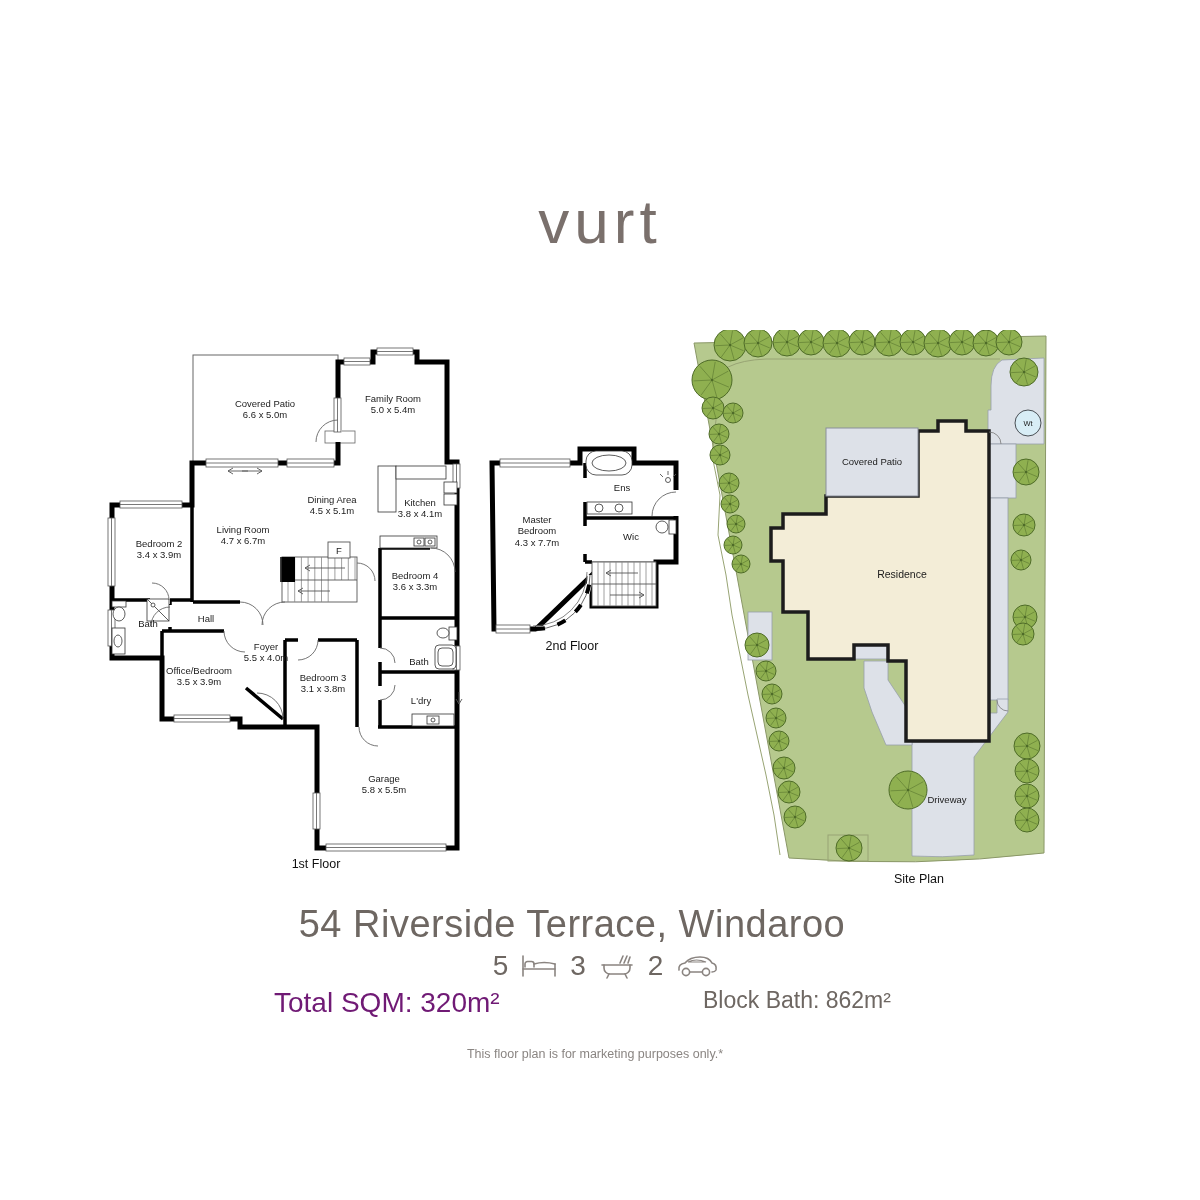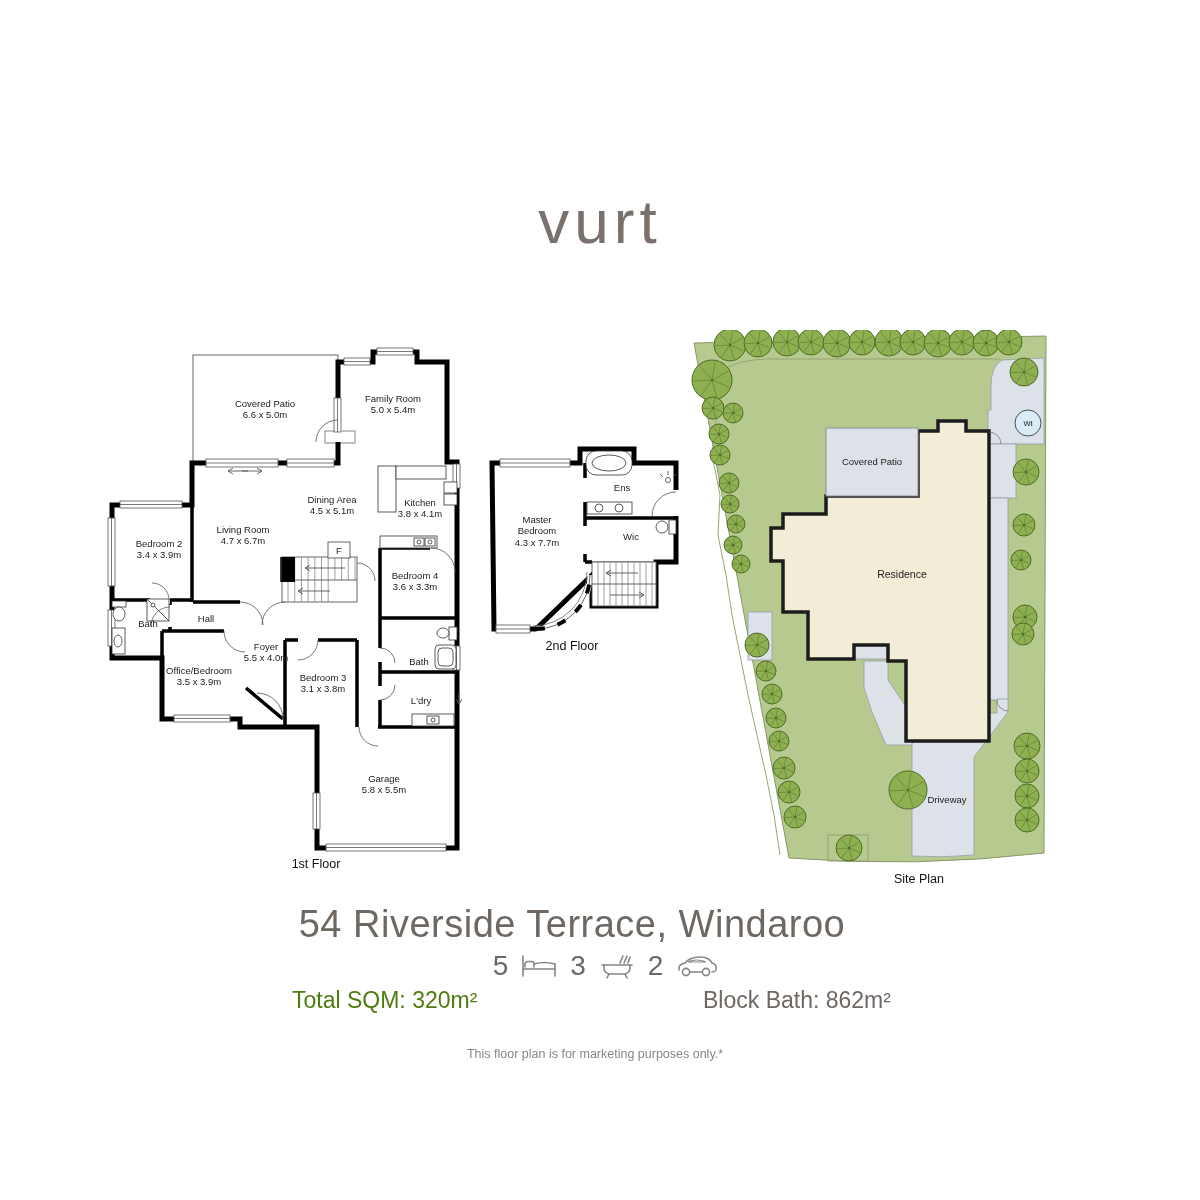--- a/index.html
+++ b/index.html
@@ -6,21 +6,21 @@
   .page{position:relative;width:1200px;height:1200px;background:#ffffff;overflow:hidden;
         font-family:"Liberation Sans",sans-serif;}
   .logo{position:absolute;top:186px;left:0;width:1200px;text-align:center;
         font-size:62px;letter-spacing:5px;color:#7a706c;font-weight:400;}
   .addr{position:absolute;top:903px;left:0;width:1200px;text-align:center;
         font-size:38px;color:#6e6762;letter-spacing:0.5px;transform:translateX(-28px);}
   .stats{position:absolute;top:950px;left:0;width:1200px;display:flex;justify-content:center;
          align-items:center;gap:12px;color:#6e6762;transform:translateX(6px);}
   .stats .num{font-size:28px;}
   .stats svg{display:block;}
-  .sqm{position:absolute;left:292px;top:987px;font-size:23px;color:#4d7c0f;}
+  .sqm{position:absolute;left:274px;top:987px;font-size:28px;color:#701a75;}
   .blk{position:absolute;left:703px;top:987px;font-size:23px;color:#6e6762;}
   .disc{position:absolute;top:1047px;left:0;width:1200px;text-align:center;
         font-size:12.5px;color:#8a8582;transform:translateX(-5px);}
   svg.plan{position:absolute;}
   text{font-family:"Liberation Sans",sans-serif;fill:#1b1b1b;}
   text.rm{font-size:9.5px;text-anchor:middle;}
   text.cap{font-size:12.5px;text-anchor:middle;fill:#111;}
   text.sm{font-size:9.5px;text-anchor:middle;}
   .wall{stroke:#000;fill:none;}
   .arc{stroke:#666;stroke-width:0.9;fill:none;}

